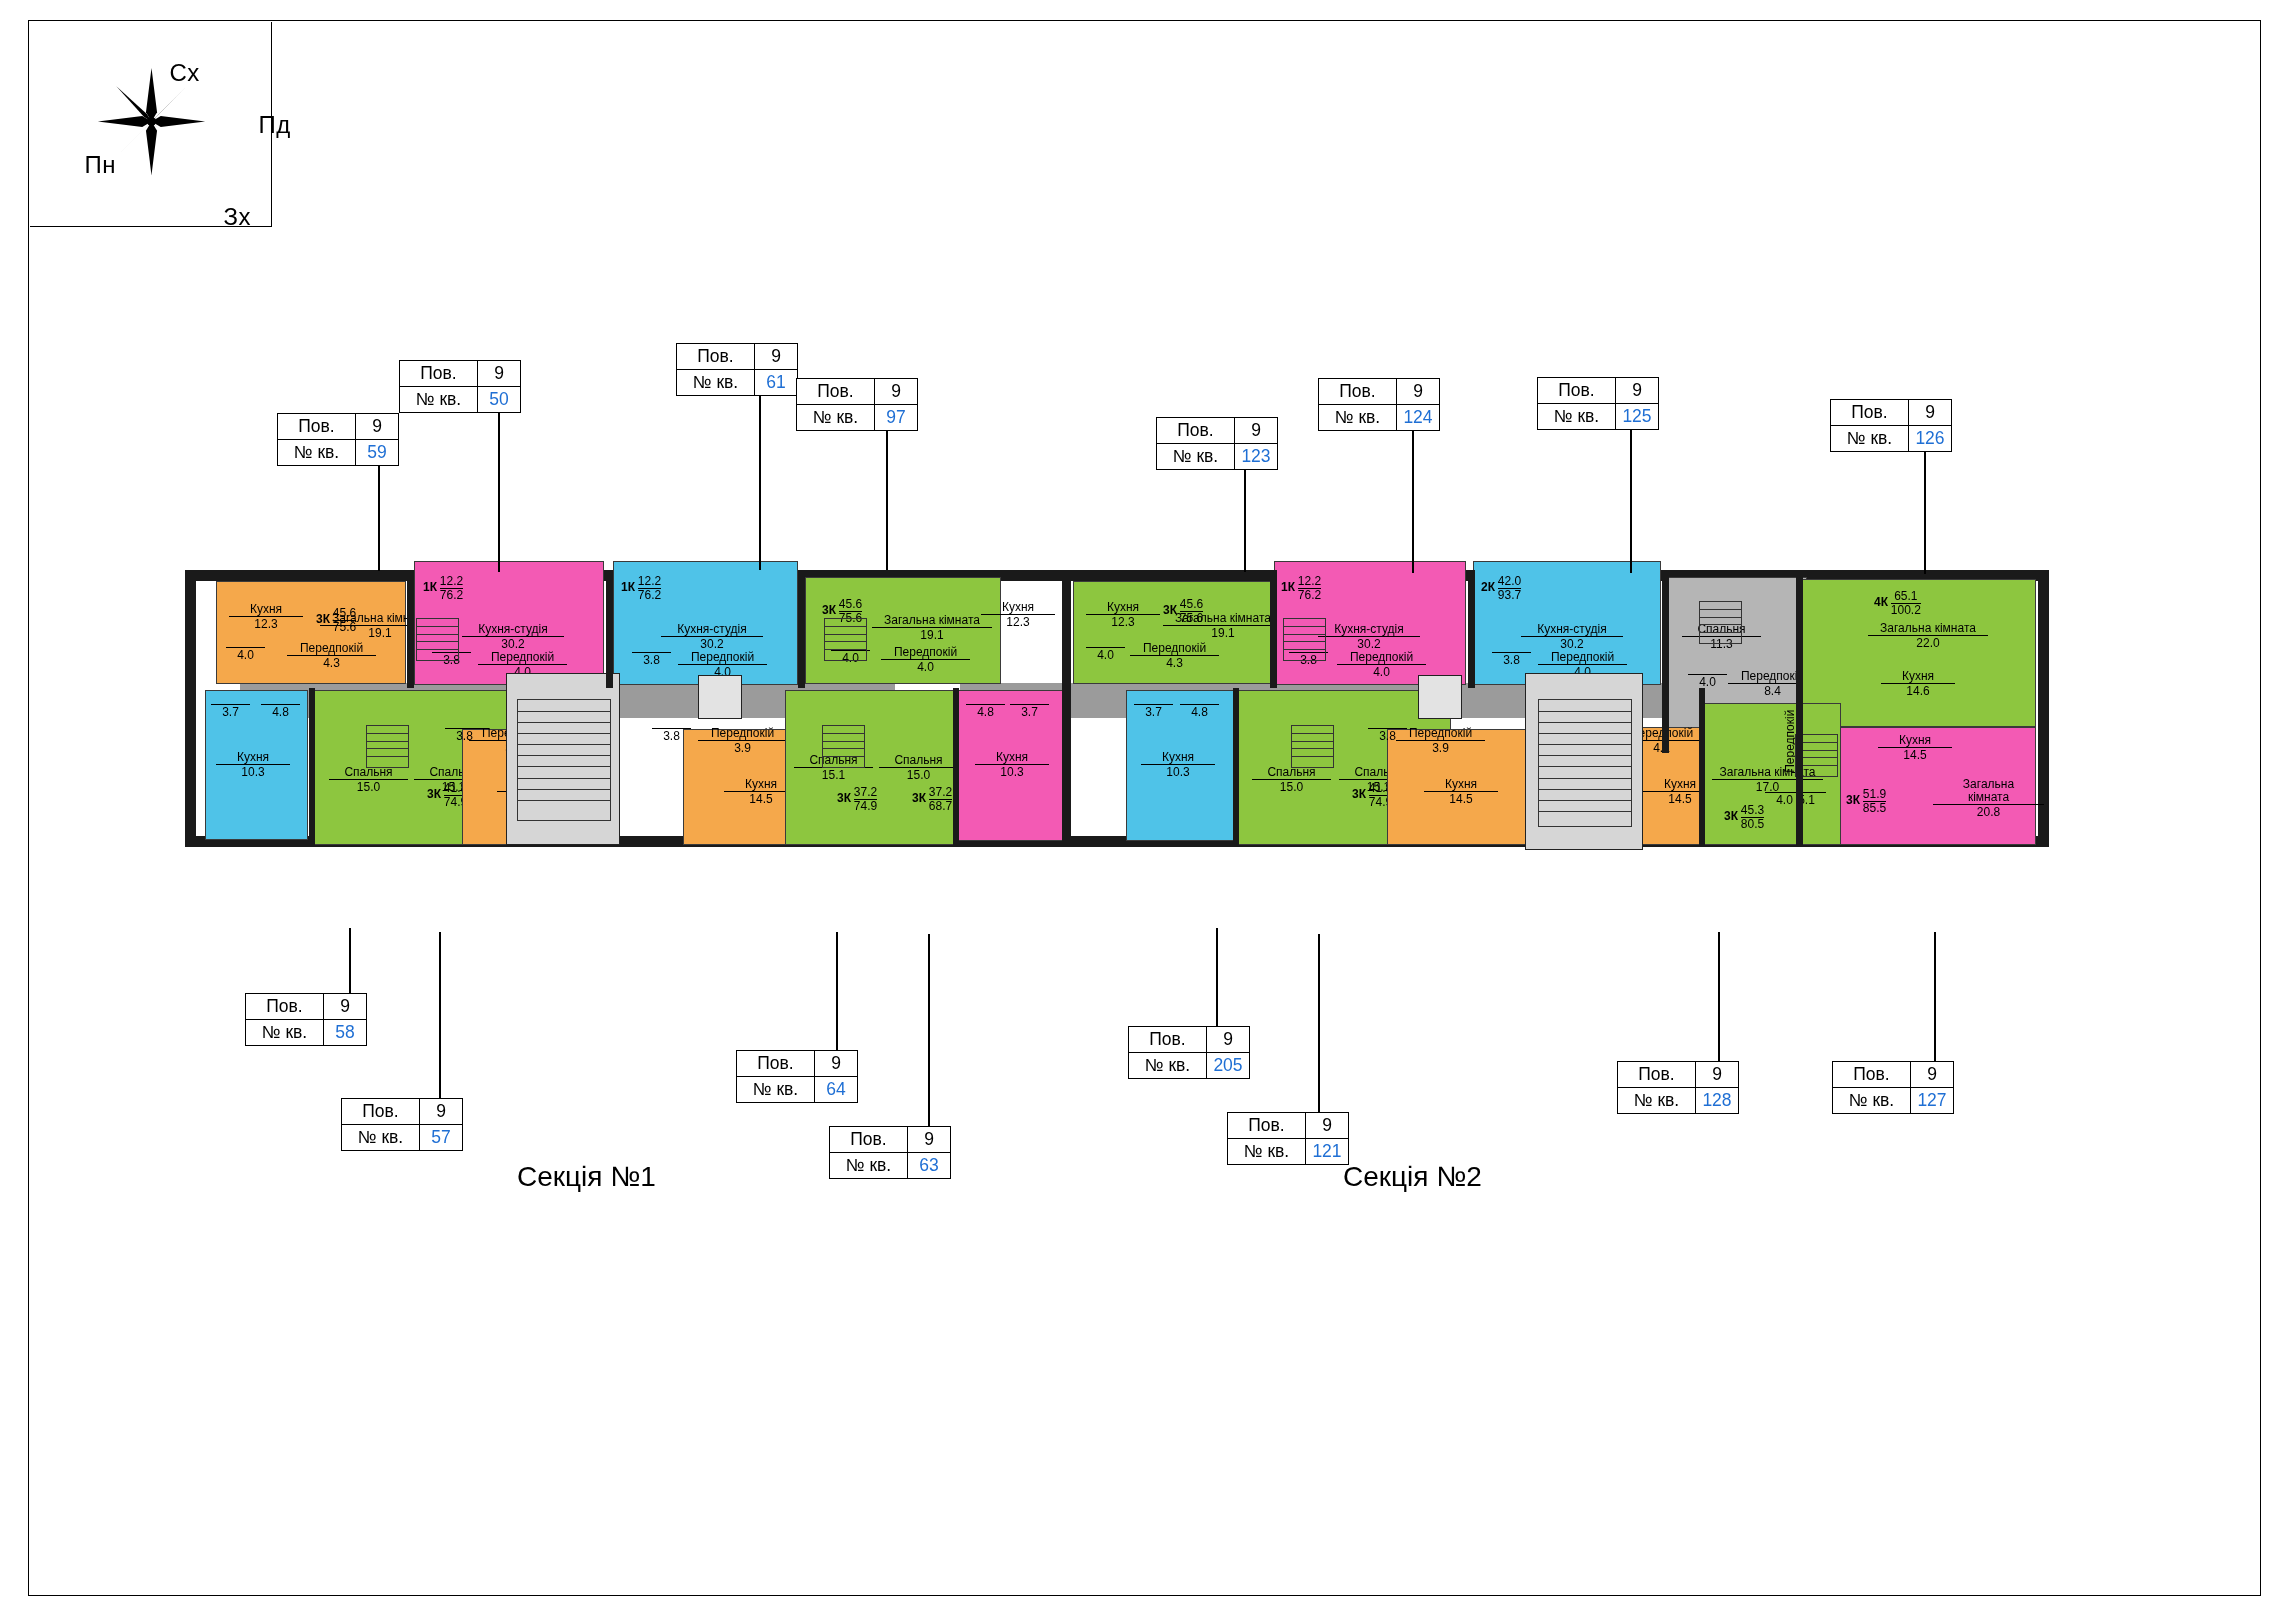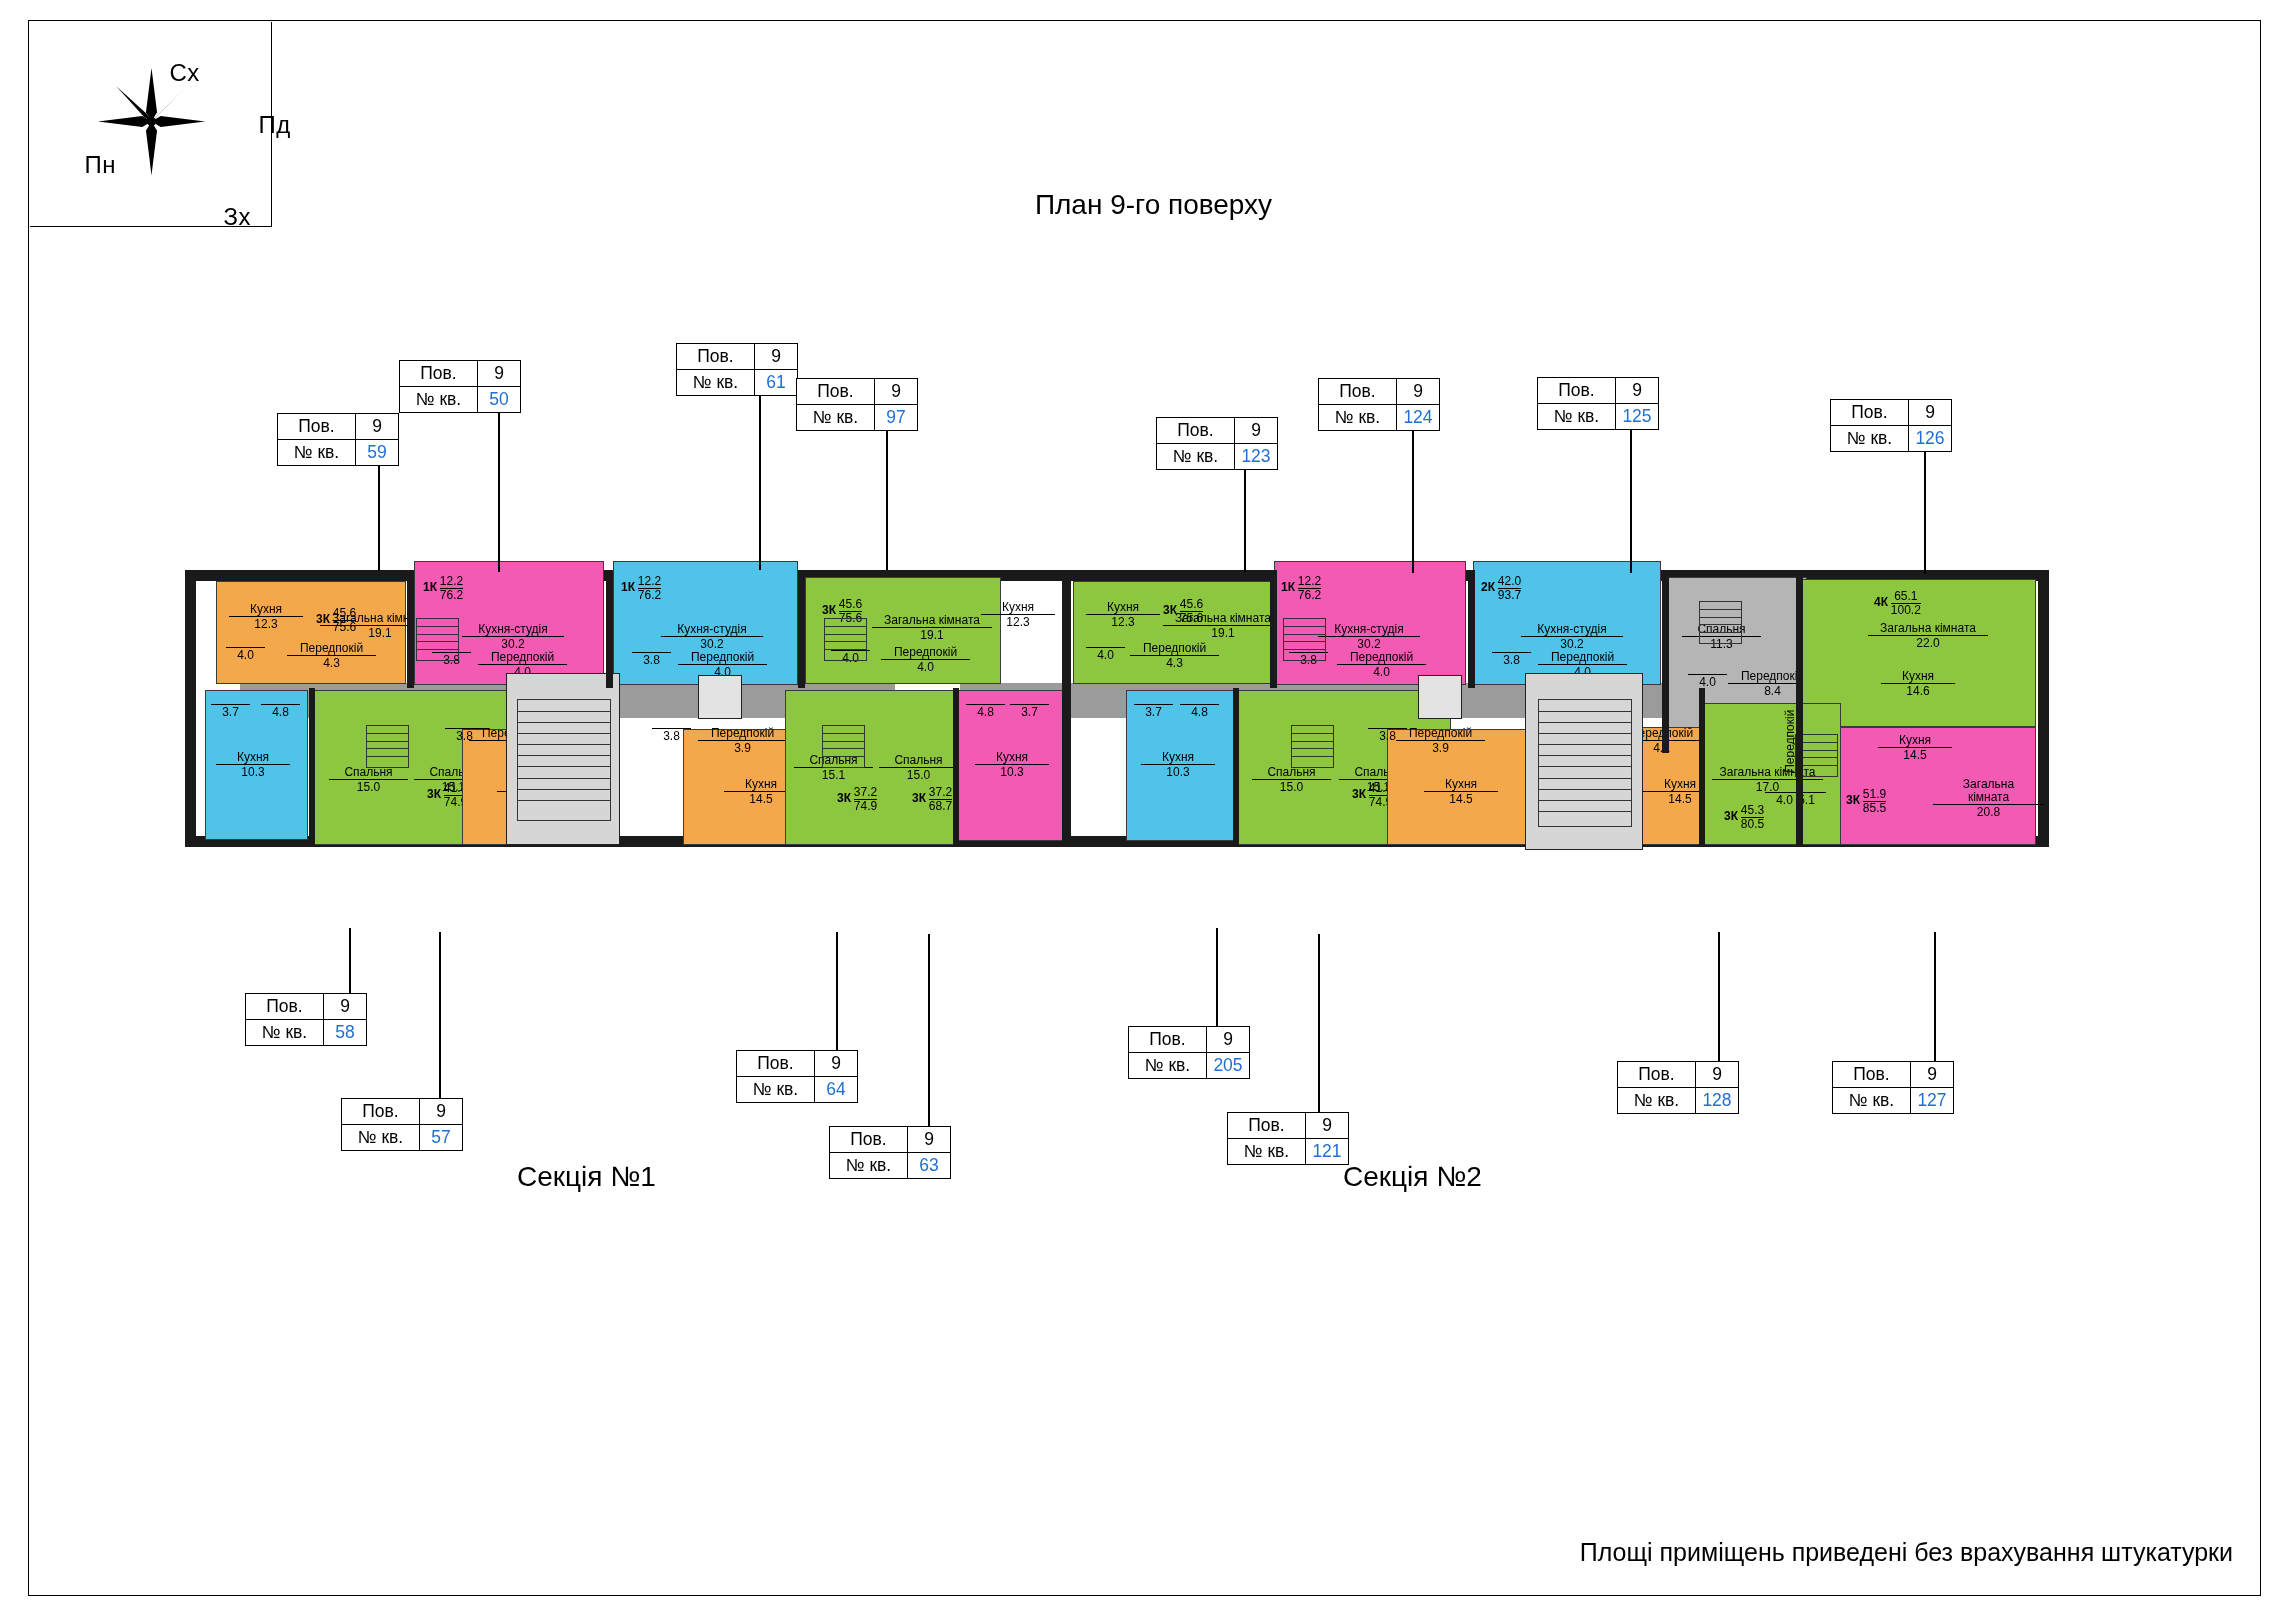--- a/index.html
+++ b/index.html
@@ -221,24 +221,22 @@
       <polygon points="22,98 52,68 60,60 55,65" fill="#000"></polygon>
       <polygon points="98,98 68,68 60,60 65,65" fill="#000"></polygon>
       <circle cx="60" cy="60" r="5" fill="#000"></circle>
     </svg>
     <span class="compass-label" style="left:140px; top:37px;">Сх</span>
     <span class="compass-label" style="left:229px; top:89px;">Пд</span>
     <span class="compass-label" style="left:55px; top:129px;">Пн</span>
     <span class="compass-label" style="left:194px; top:181px;">Зх</span>
   </div>
 
-  <div id="sub-title">План 9-го поверху</div>
   <div id="section1-label">Секція №1</div>
   <div id="section2-label">Секція №2</div>
-  <div id="footnote">Площі приміщень приведені без врахування штукатурки</div>
 
   <div id="callouts-layer">
       <div class="tag" style="left: 277px; top: 413px;">
         <div class="row">
           <div class="k">Пов.</div>
           <div class="v">9</div>
         </div>
         <div class="row">
           <div class="k">№ кв.</div>
           <div class="v num">59</div>

